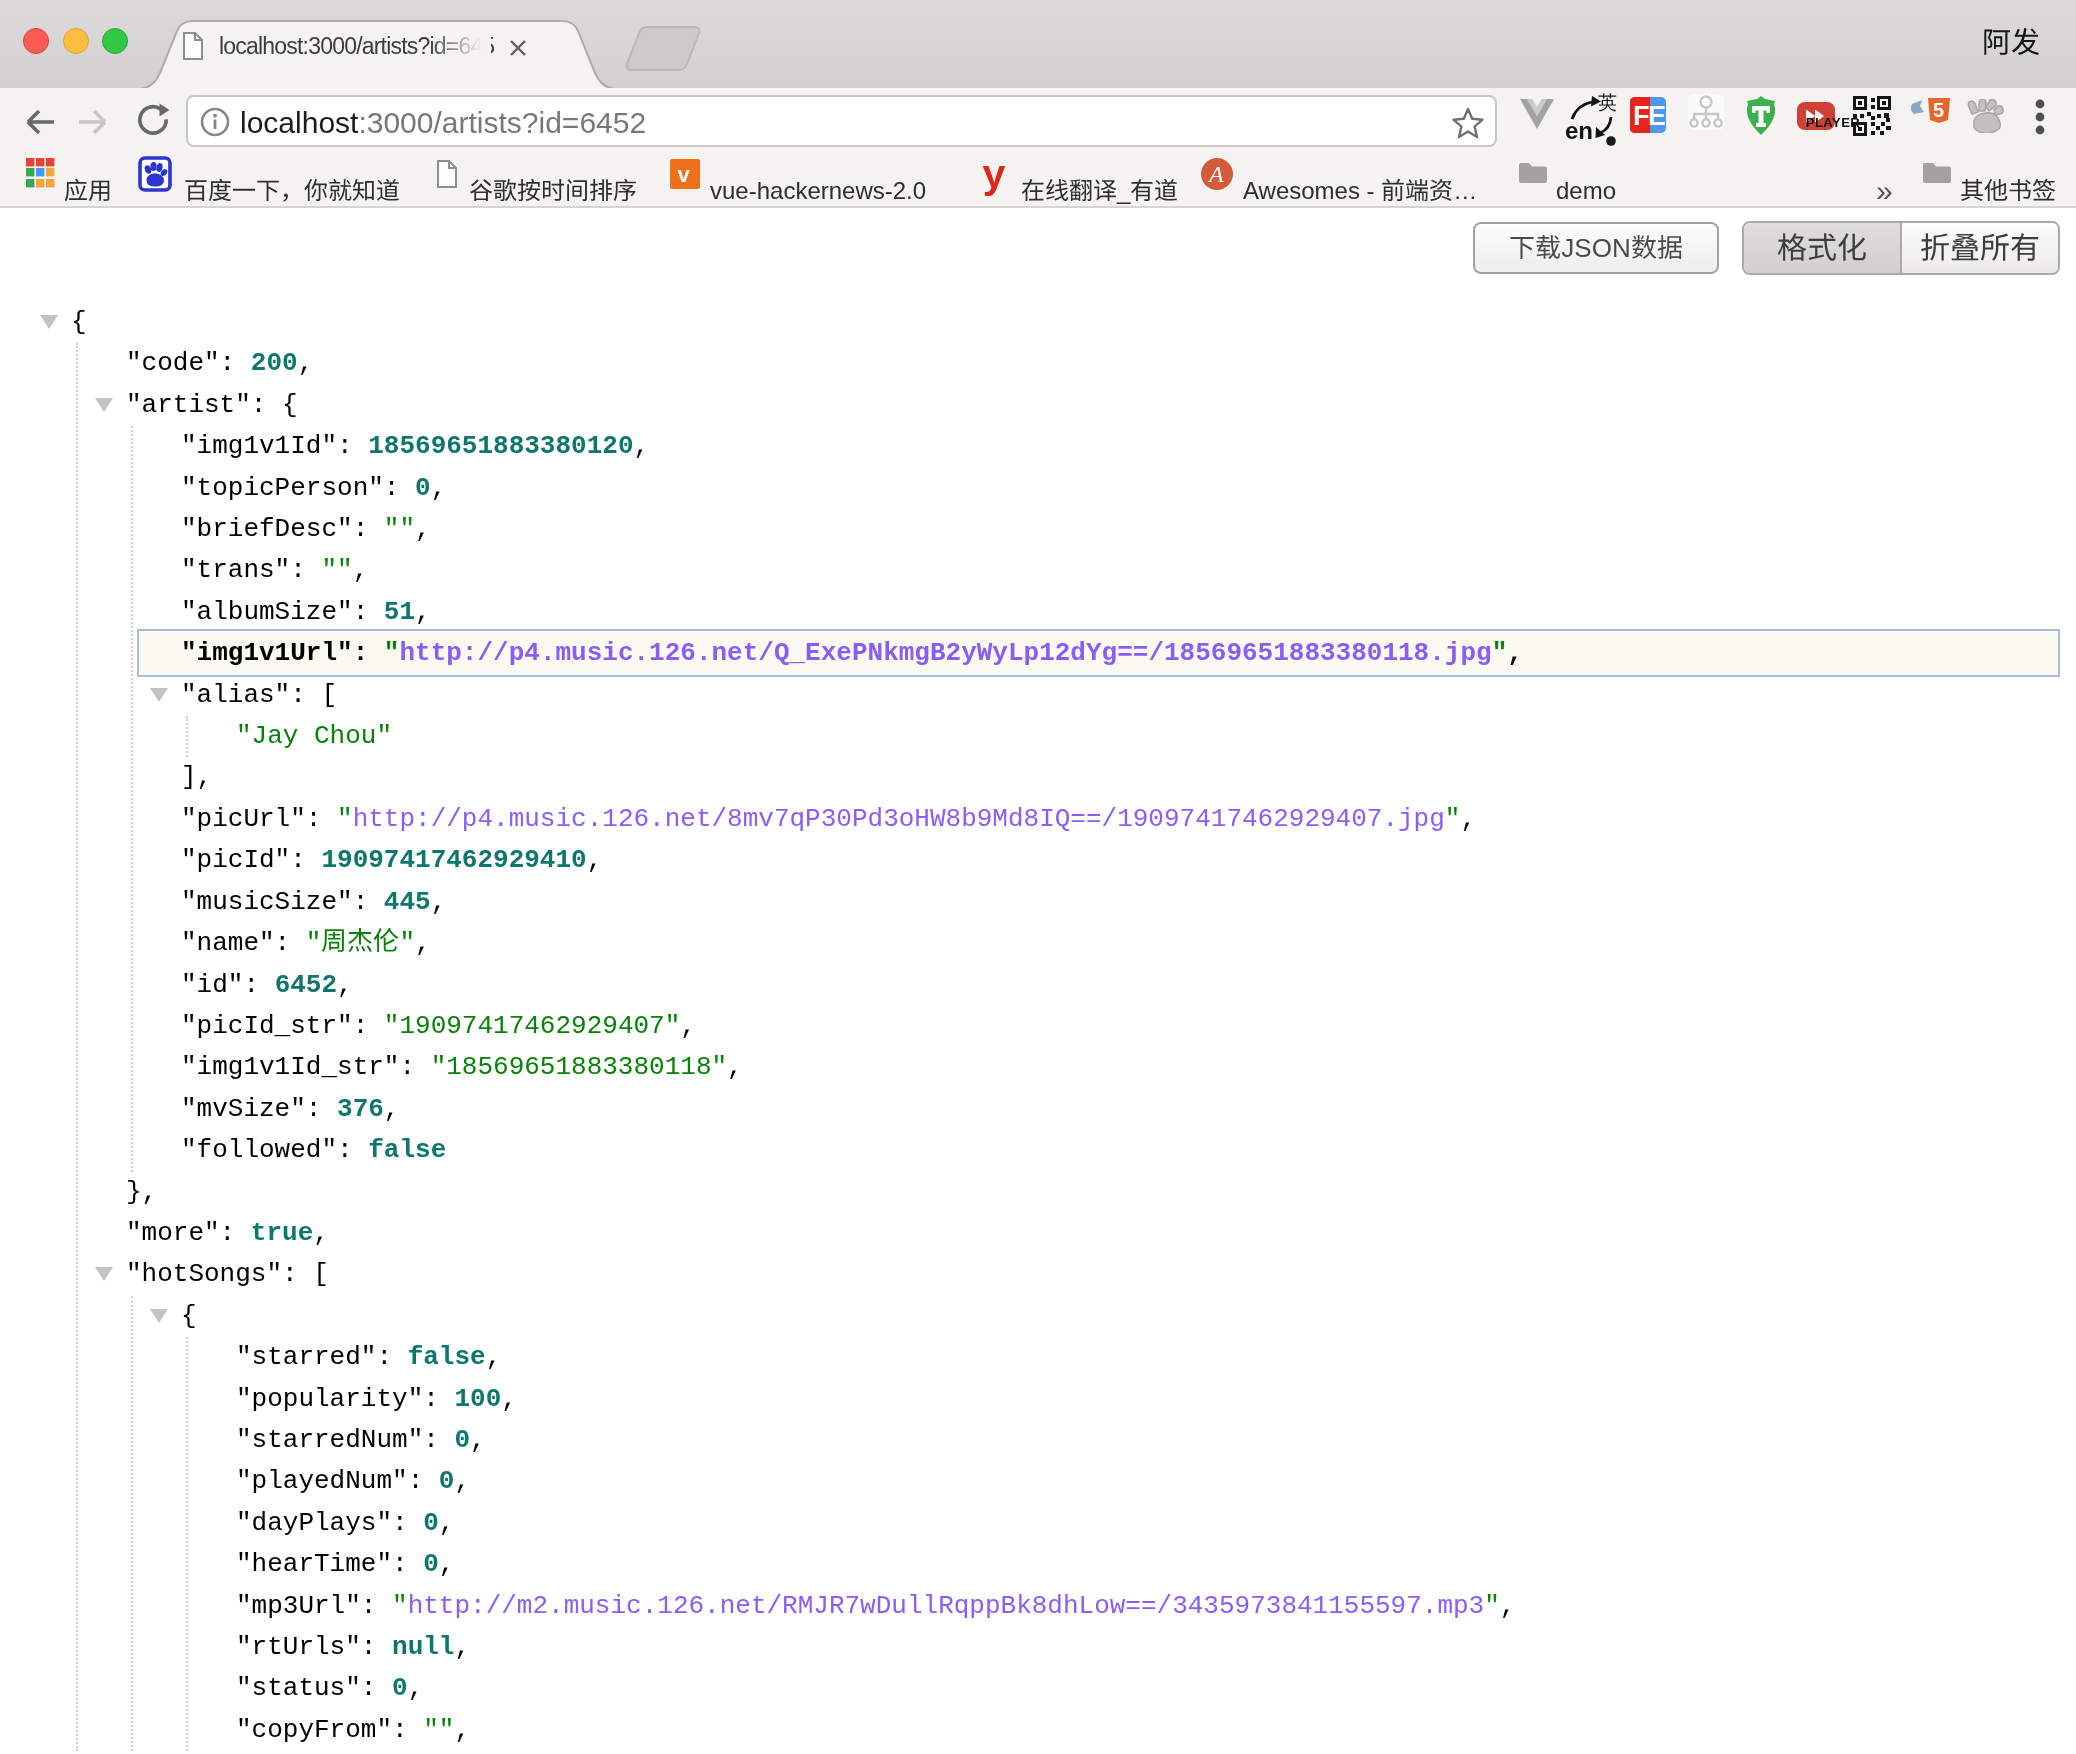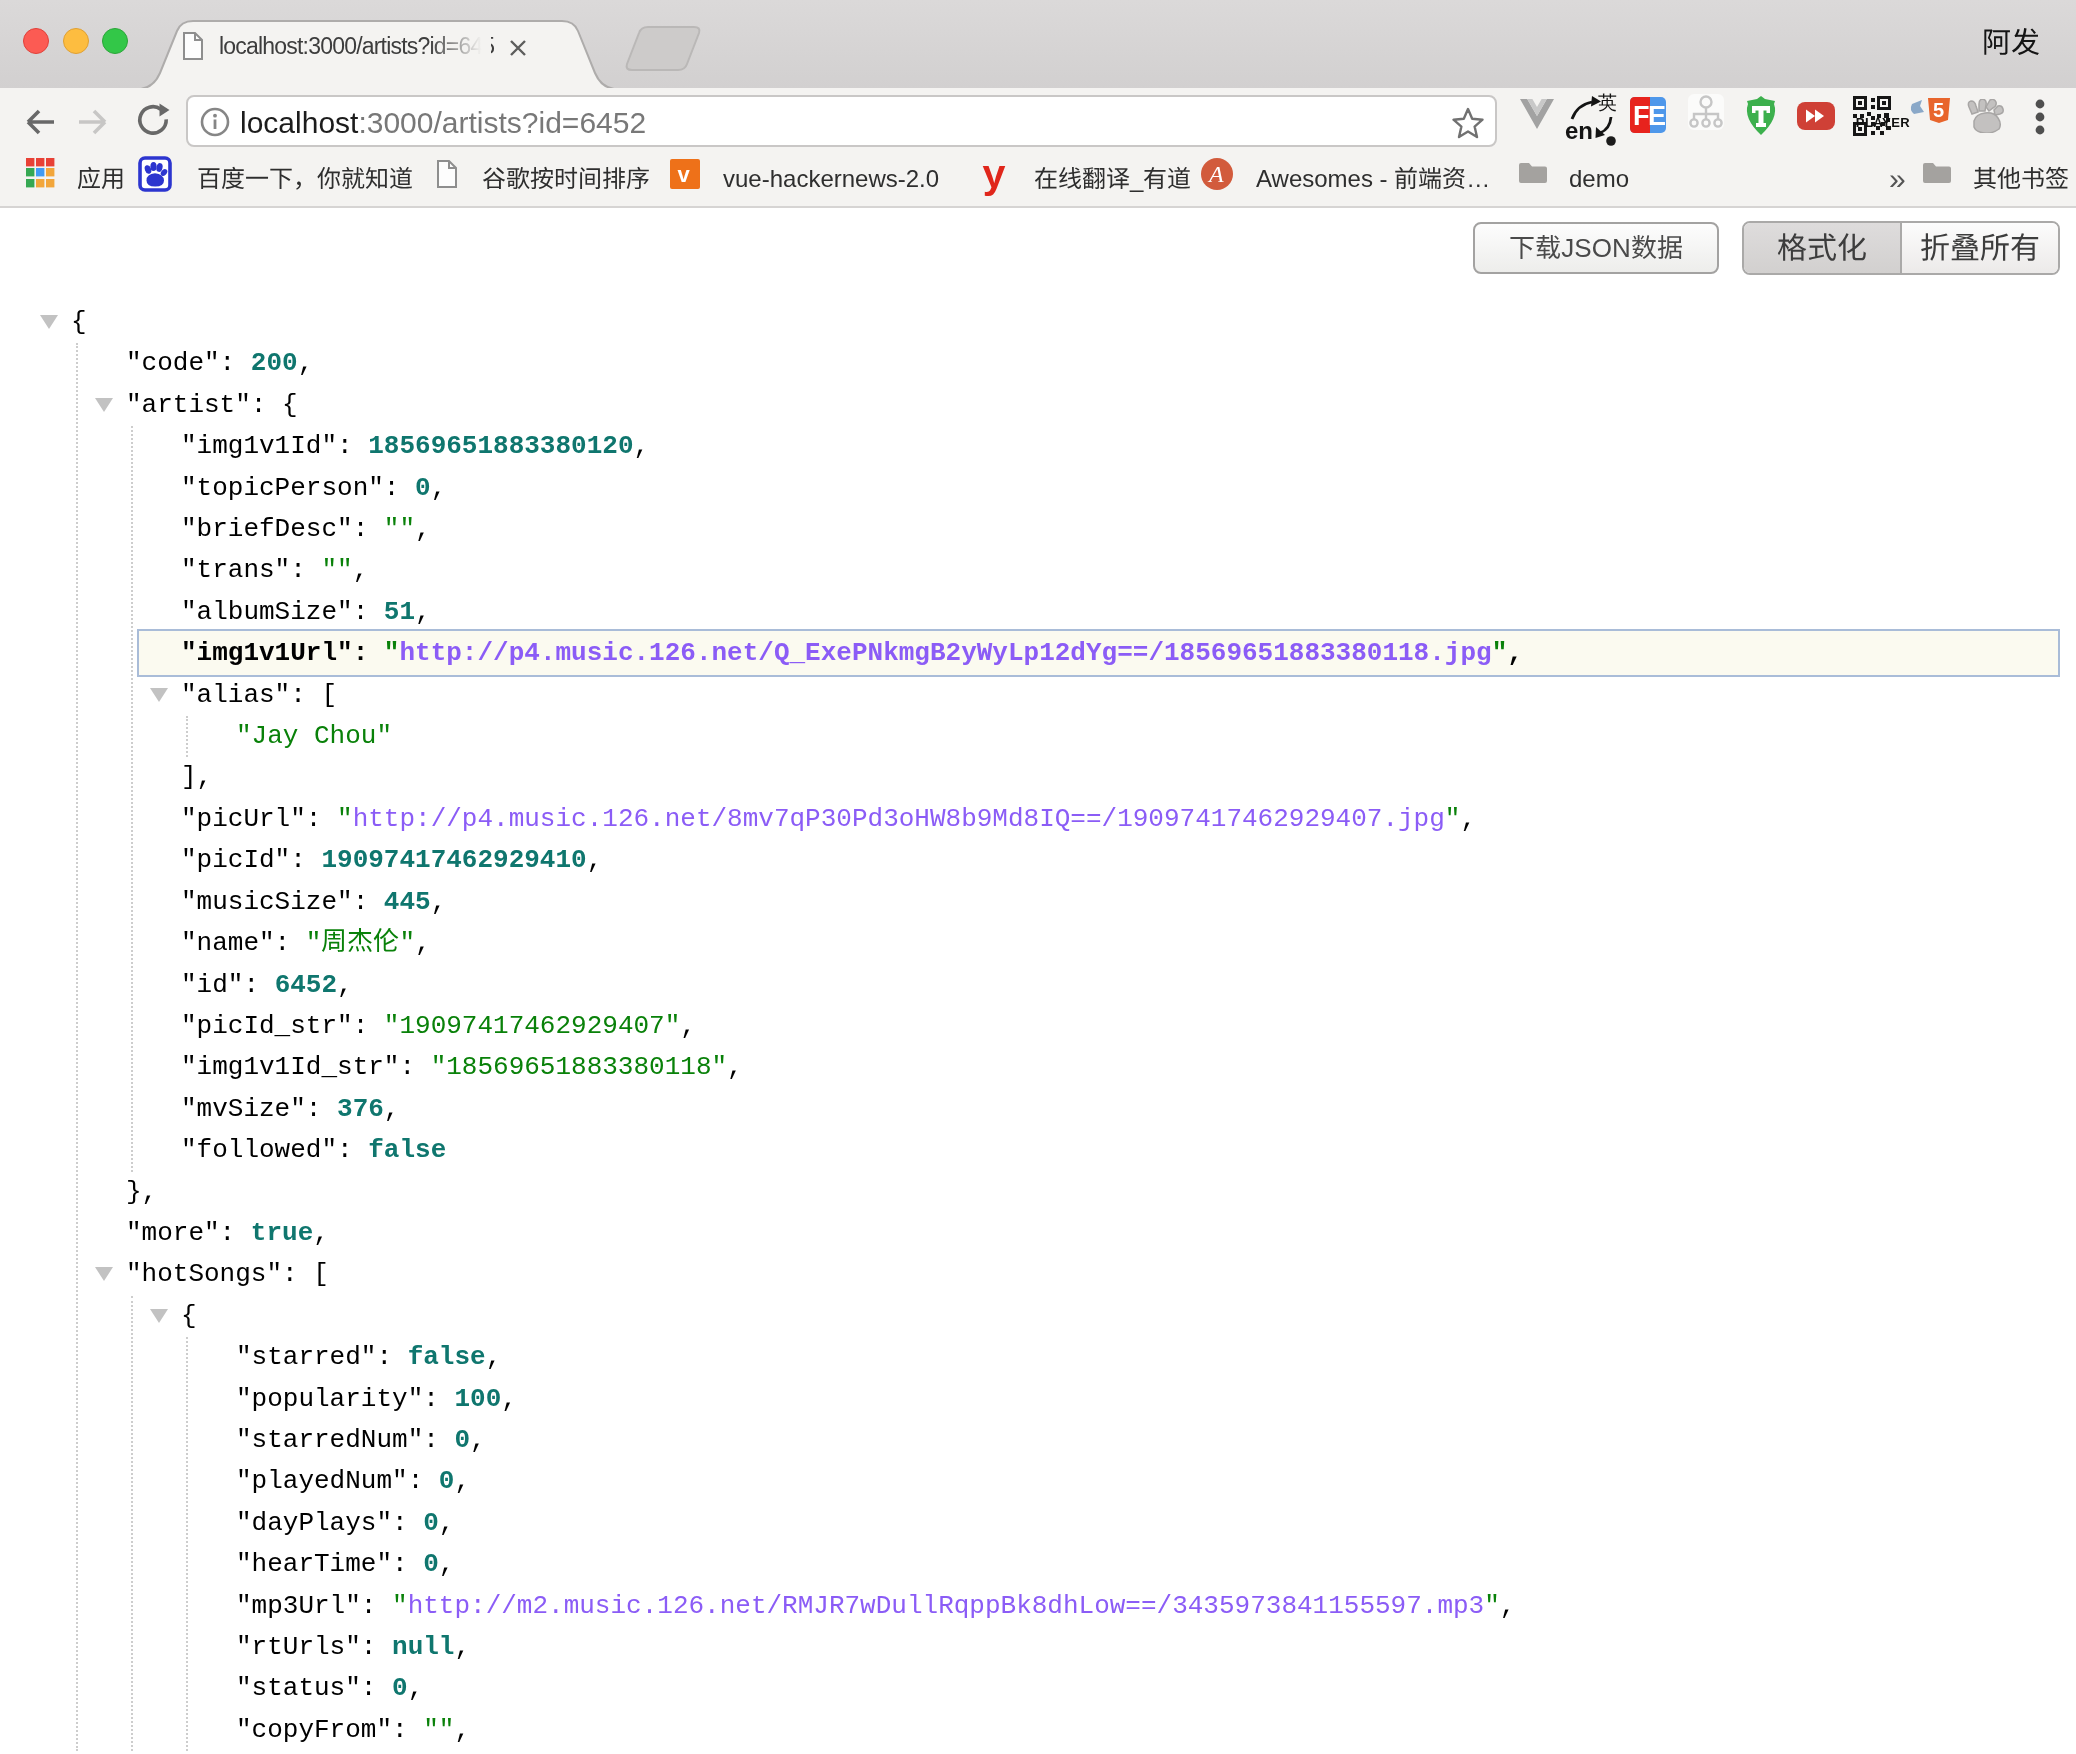--- a/index.html
+++ b/index.html
@@ -17,21 +17,21 @@
 .afa{position:absolute;right:36px;top:26px;font-size:29px;color:#151515;letter-spacing:2px;}
 
 .toolbar{position:absolute;left:0;top:88px;width:2076px;height:64px;background:#f4f3f1;}
 .omni{position:absolute;left:186px;top:7px;width:1311px;height:52px;background:#fff;
   border:2px solid #c9c7c6;border-radius:8px;}
 .url{position:absolute;left:52px;top:9px;font-size:30px;color:#1c1c1c;white-space:nowrap;}
 .url .dim{color:#787878;}
 
 .bookbar{position:absolute;left:0;top:152px;width:2076px;height:56px;background:#f4f3f1;
   border-bottom:2px solid #d6d4d3;}
-.bk{position:absolute;top:0;height:54px;line-height:54px;font-size:24px;color:#2e2e2e;white-space:nowrap;margin-left:13px;}
+.bk{position:absolute;top:12px;height:54px;line-height:54px;font-size:24px;color:#2e2e2e;white-space:nowrap;}
 
 .btn1{position:absolute;left:1473px;top:222px;width:246px;height:52px;border:2px solid #a3a2a1;
   border-radius:8px;background:linear-gradient(#fdfdfd,#ededeb);text-align:center;line-height:48px;
   font-size:26px;color:#4a4a4a;}
 .btngroup{position:absolute;left:1742px;top:221px;width:318px;height:54px;border:2px solid #aaa9a8;
   border-radius:8px;display:flex;overflow:hidden;font-size:30px;color:#3d3d3d;text-align:center;}
 .btngroup .c1{width:158px;line-height:50px;background:linear-gradient(#dedcdc,#d2d0cf);border-right:2px solid #aaa9a8;}
 .btngroup .c2{flex:1;line-height:50px;background:linear-gradient(#fcfcfc,#eceae9);}
 
 .json{position:absolute;left:0;top:208px;width:2076px;padding:94px 16px 0 71px;
@@ -202,21 +202,21 @@
         <rect x="18" y="35" width="4" height="4"></rect>
         <rect x="27" y="35" width="4" height="4"></rect>
         <rect x="33" y="22" width="4" height="4"></rect>
       </g>
     </svg>
     <svg class="abs" style="left:1908px;top:10px" width="42" height="34" viewBox="0 0 42 34">
       <path d="M4,6 L14,2 L12,8 L16,14 L6,16 Q1,12 4,6 Z" fill="#8aa8c8"></path>
       <path d="M20,0 L42,0 L40,22 L31,25 L22,22 Z" fill="#e8652c"></path>
       <text x="25" y="19" font-family="Liberation Sans" font-size="20" font-weight="bold" fill="#fff">5</text>
     </svg>
-    <div class="abs" style="left:1852px;top:27px;width:62px;text-align:center;font-size:13px;font-weight:bold;color:#111;letter-spacing:0.5px;">PLAYER</div>
+    <div class="abs" style="left:1802px;top:27px;width:62px;text-align:center;font-size:13px;font-weight:bold;color:#111;letter-spacing:0.5px;">PLAYER</div>
     <svg class="abs" style="left:1966px;top:11px" width="38" height="34" viewBox="0 0 38 34">
       <g fill="#c3c1c0" stroke="#a8a6a5" stroke-width="1.5">
         <path d="M3,8 Q1,3 5,2 Q9,2 10,7 L12,13 L6,15 Z"></path>
         <path d="M13,5 Q13,0 17,0 Q21,1 20,6 L19,12 L13,12 Z"></path>
         <path d="M24,1 Q28,-1 30,3 Q31,7 27,9 L23,12 L20,8 Z"></path>
         <path d="M32,7 Q36,6 37,10 Q38,14 34,15 L29,16 L28,11 Z"></path>
         <path d="M8,22 Q10,15 19,14 Q28,13 32,19 Q36,25 33,30 Q26,35 18,34 Q10,33 8,28 Z"></path>
       </g>
     </svg>
     <svg class="abs" style="left:2031px;top:10px" width="18" height="38" viewBox="0 0 18 38">

